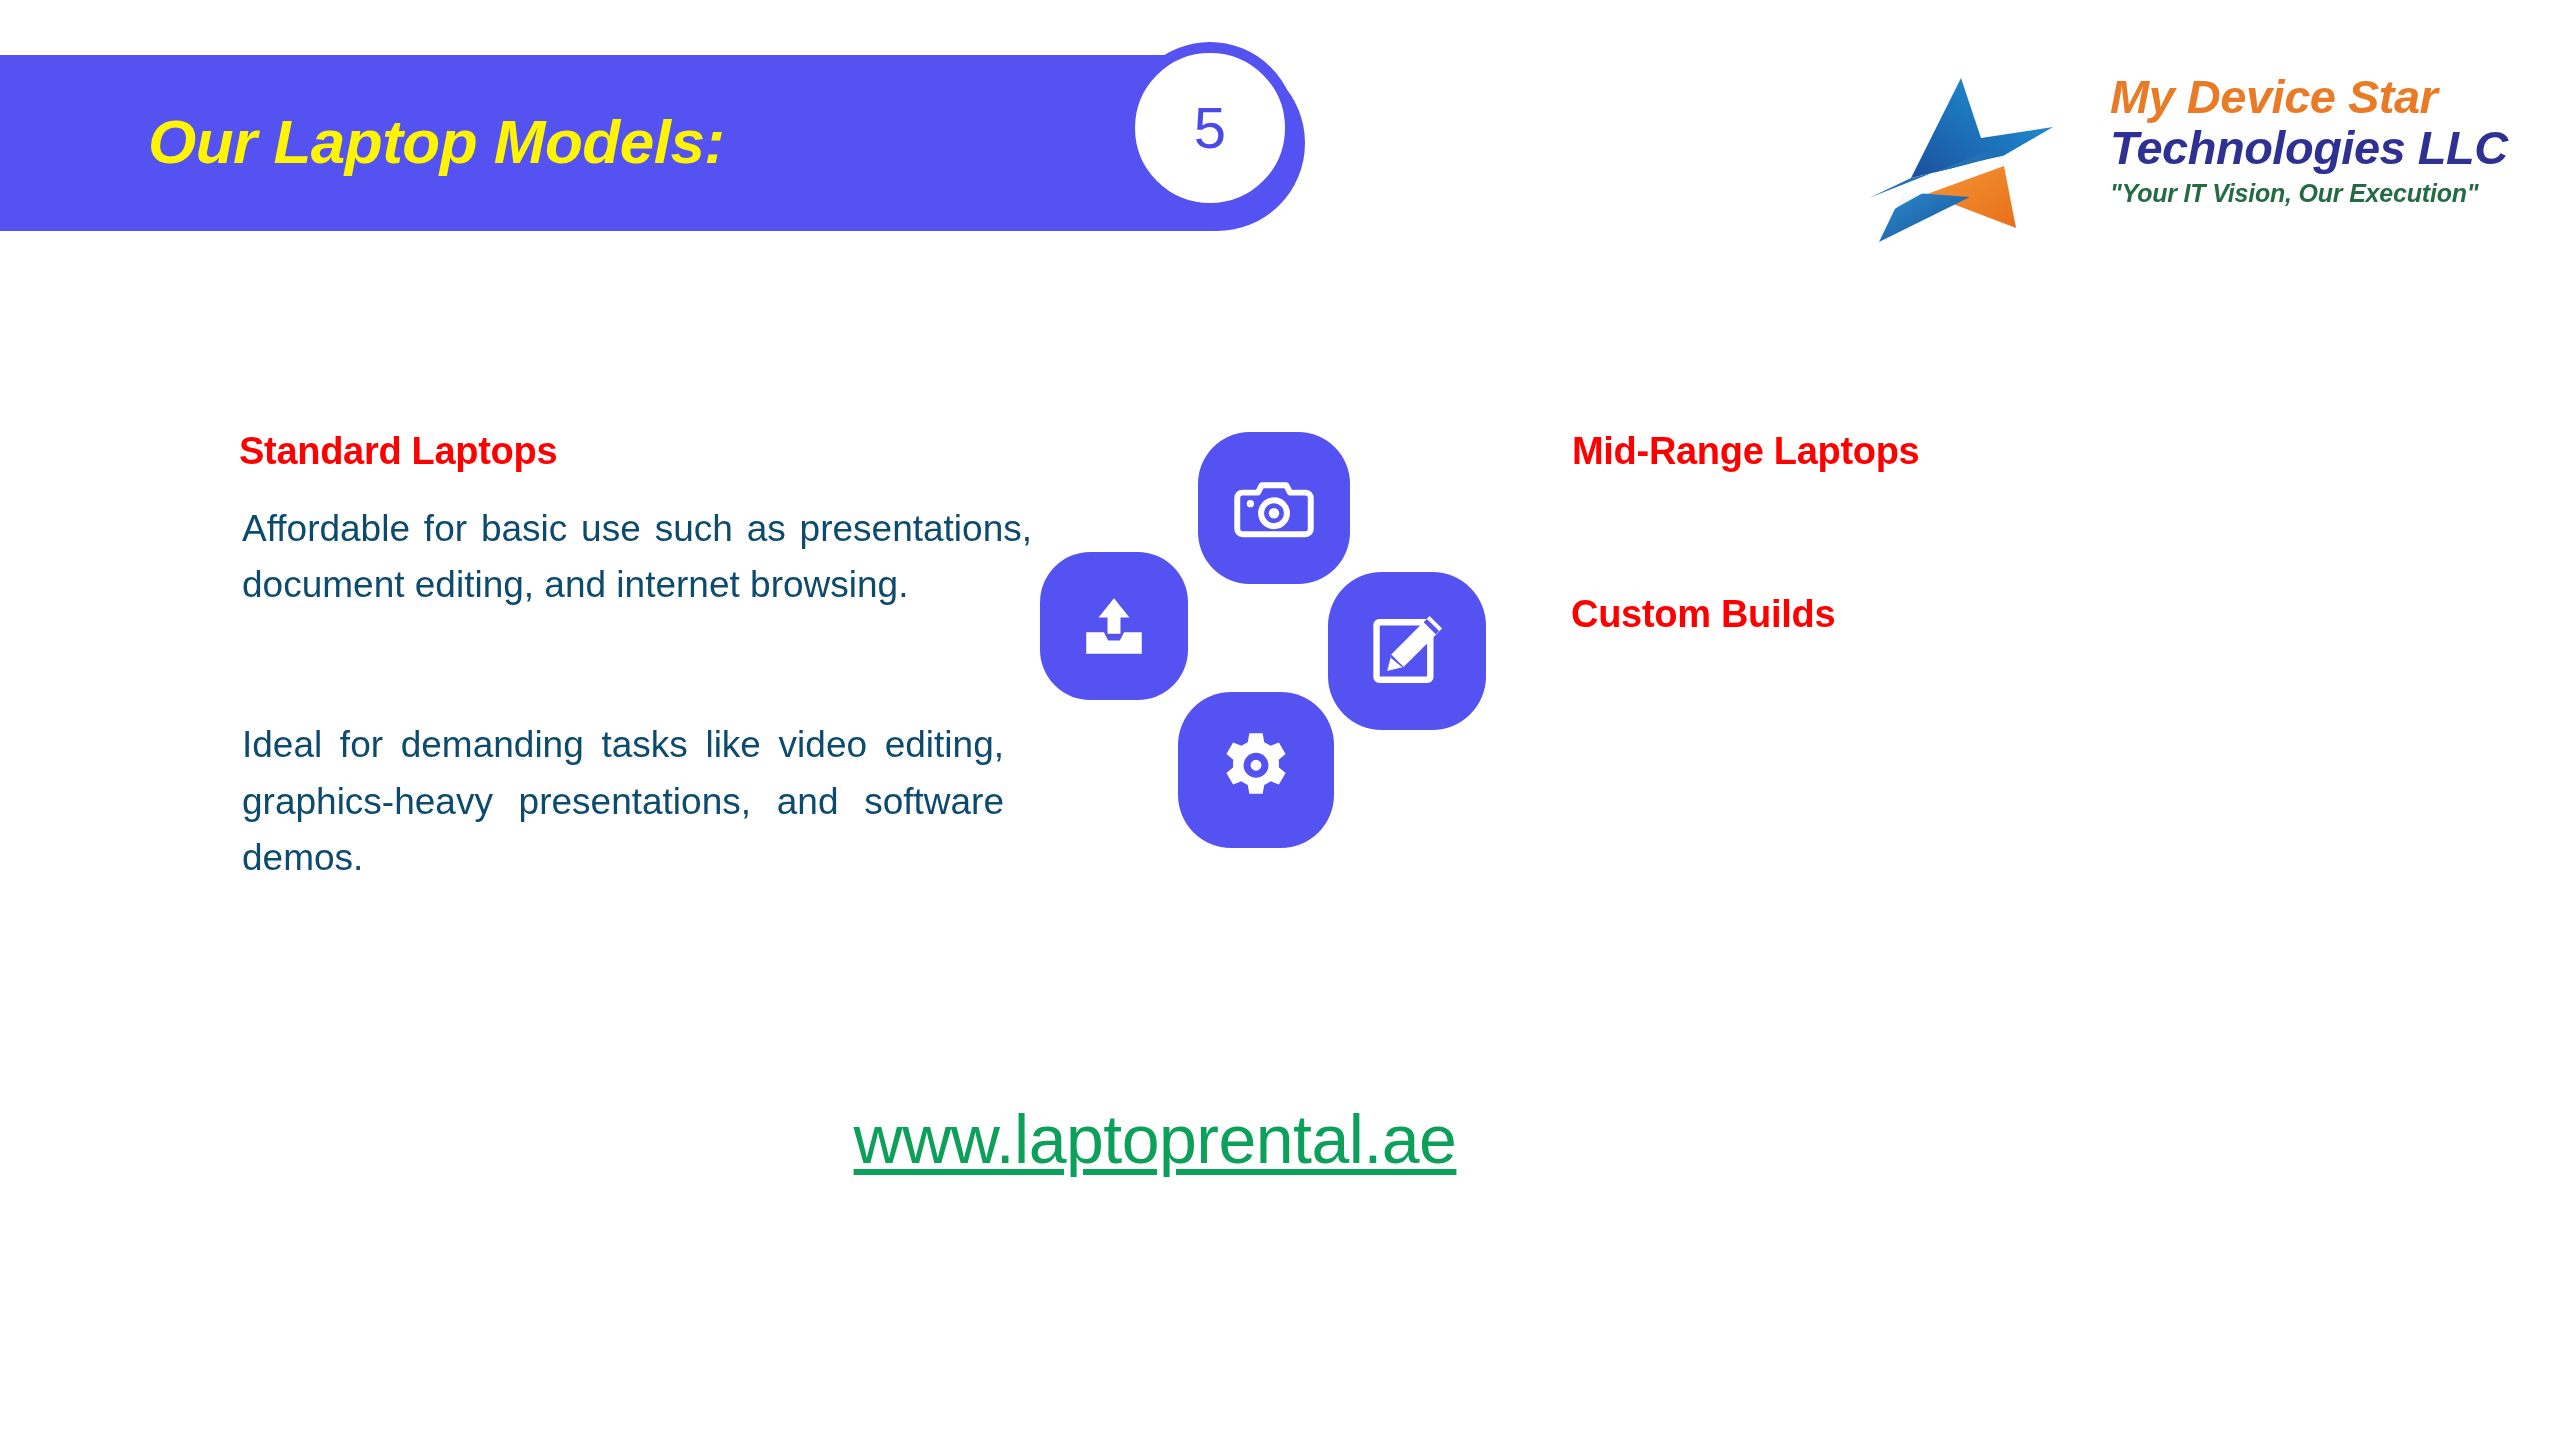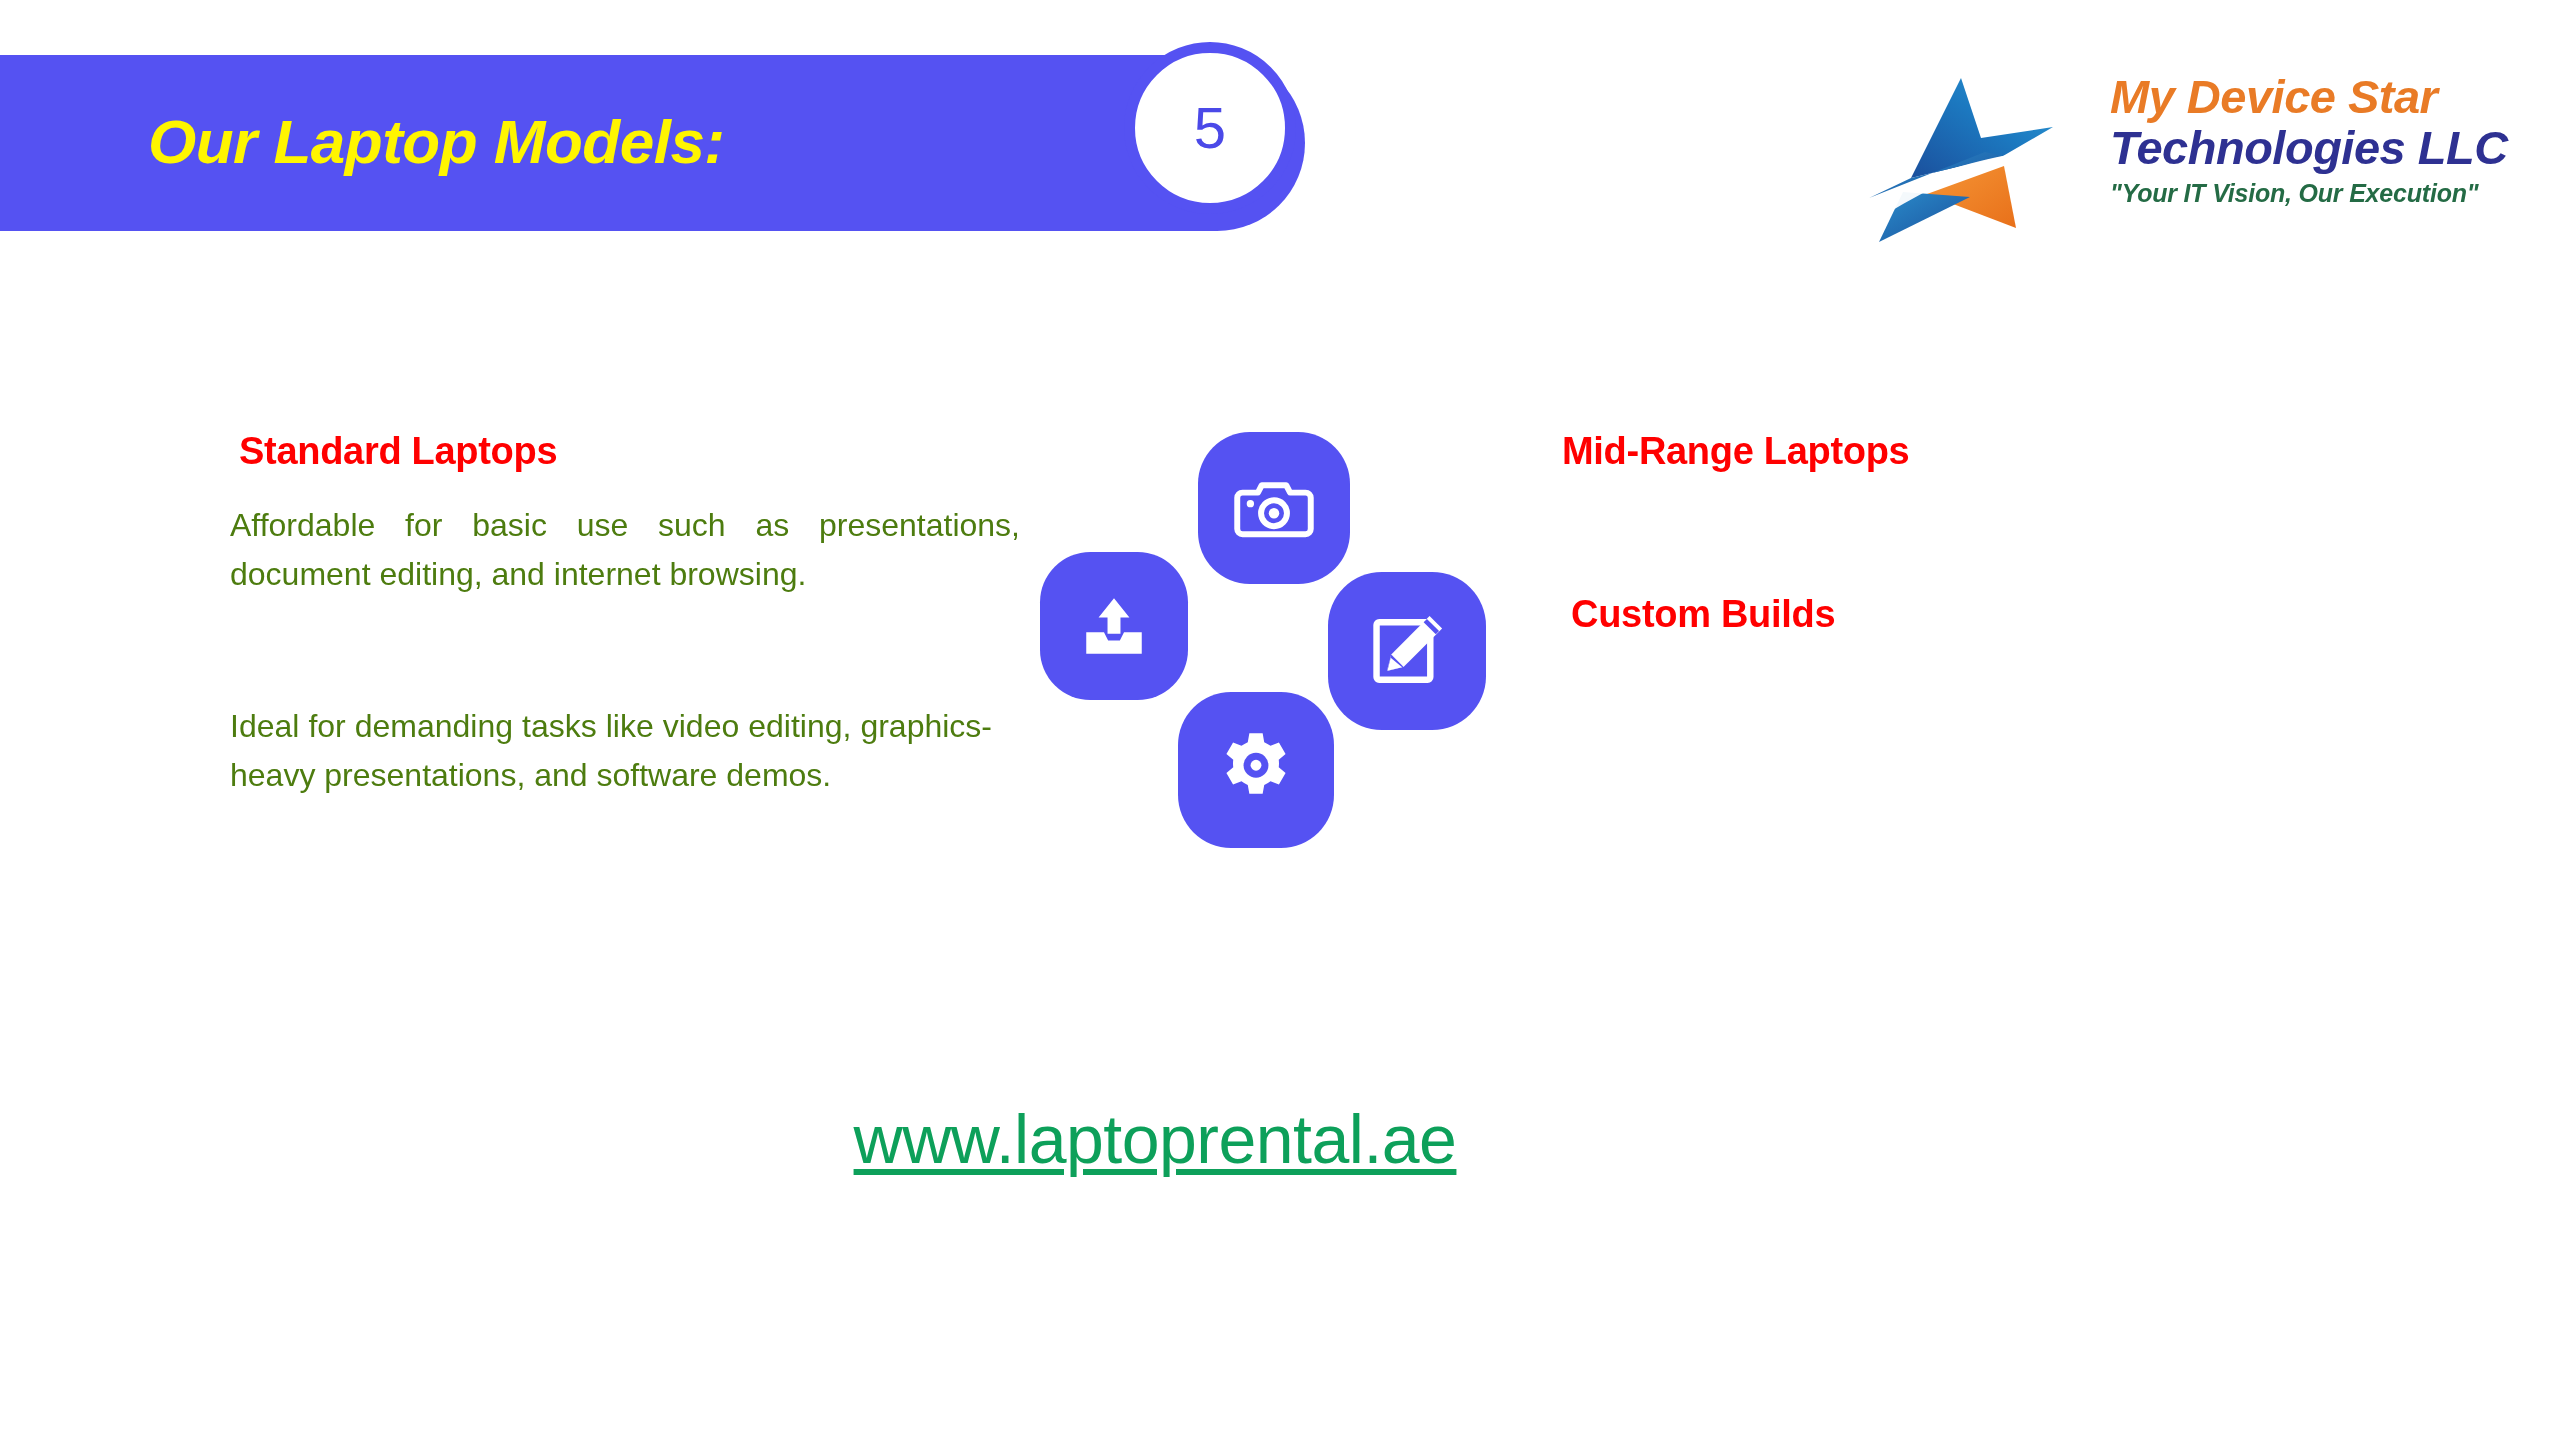--- a/index.html
+++ b/index.html
@@ -122,39 +122,39 @@
   .feature-block { position: relative; }
   .feature-heading {
     color: #FF0000;
     font-size: 38px;
     font-weight: bold;
     letter-spacing: -0.3px;
     margin: 0;
     white-space: nowrap;
   }
   .feature-body {
-    color: #4d7c0f;
-    font-size: 32px;
+    color: #0c4a6e;
+    font-size: 37px;
     line-height: 1.52;
-    margin: 0;
+    margin: 12px;
     text-align: justify;
     text-justify: inter-word;
   }
 
   
   #block-standard        { top: 0; }
   #block-standard .feature-heading { margin-left: 9px; margin-bottom: 28px; }
   #block-standard .feature-body    { width: 790px; }
 
   #block-highperf        { margin-top: 104px; }
   #block-highperf .feature-heading { margin-left: 0; margin-bottom: 30px; }
   #block-highperf .feature-body    { width: 762px; }
 
   #block-midrange        { top: 0; }
-  #block-midrange .feature-heading { margin-left: 0; margin-bottom: 26px; }
+  #block-midrange .feature-heading { margin-left: 10px; margin-bottom: 26px; }
   #block-midrange .feature-body    { width: 800px; }
 
   #block-custom          { margin-top: 120px; }
   #block-custom .feature-heading { margin-left: 9px; margin-bottom: 24px; }
   #block-custom .feature-body    { width: 790px; text-align: left; }
 
   
   #icon-cluster {
     position: absolute;
     left: 1040px;

